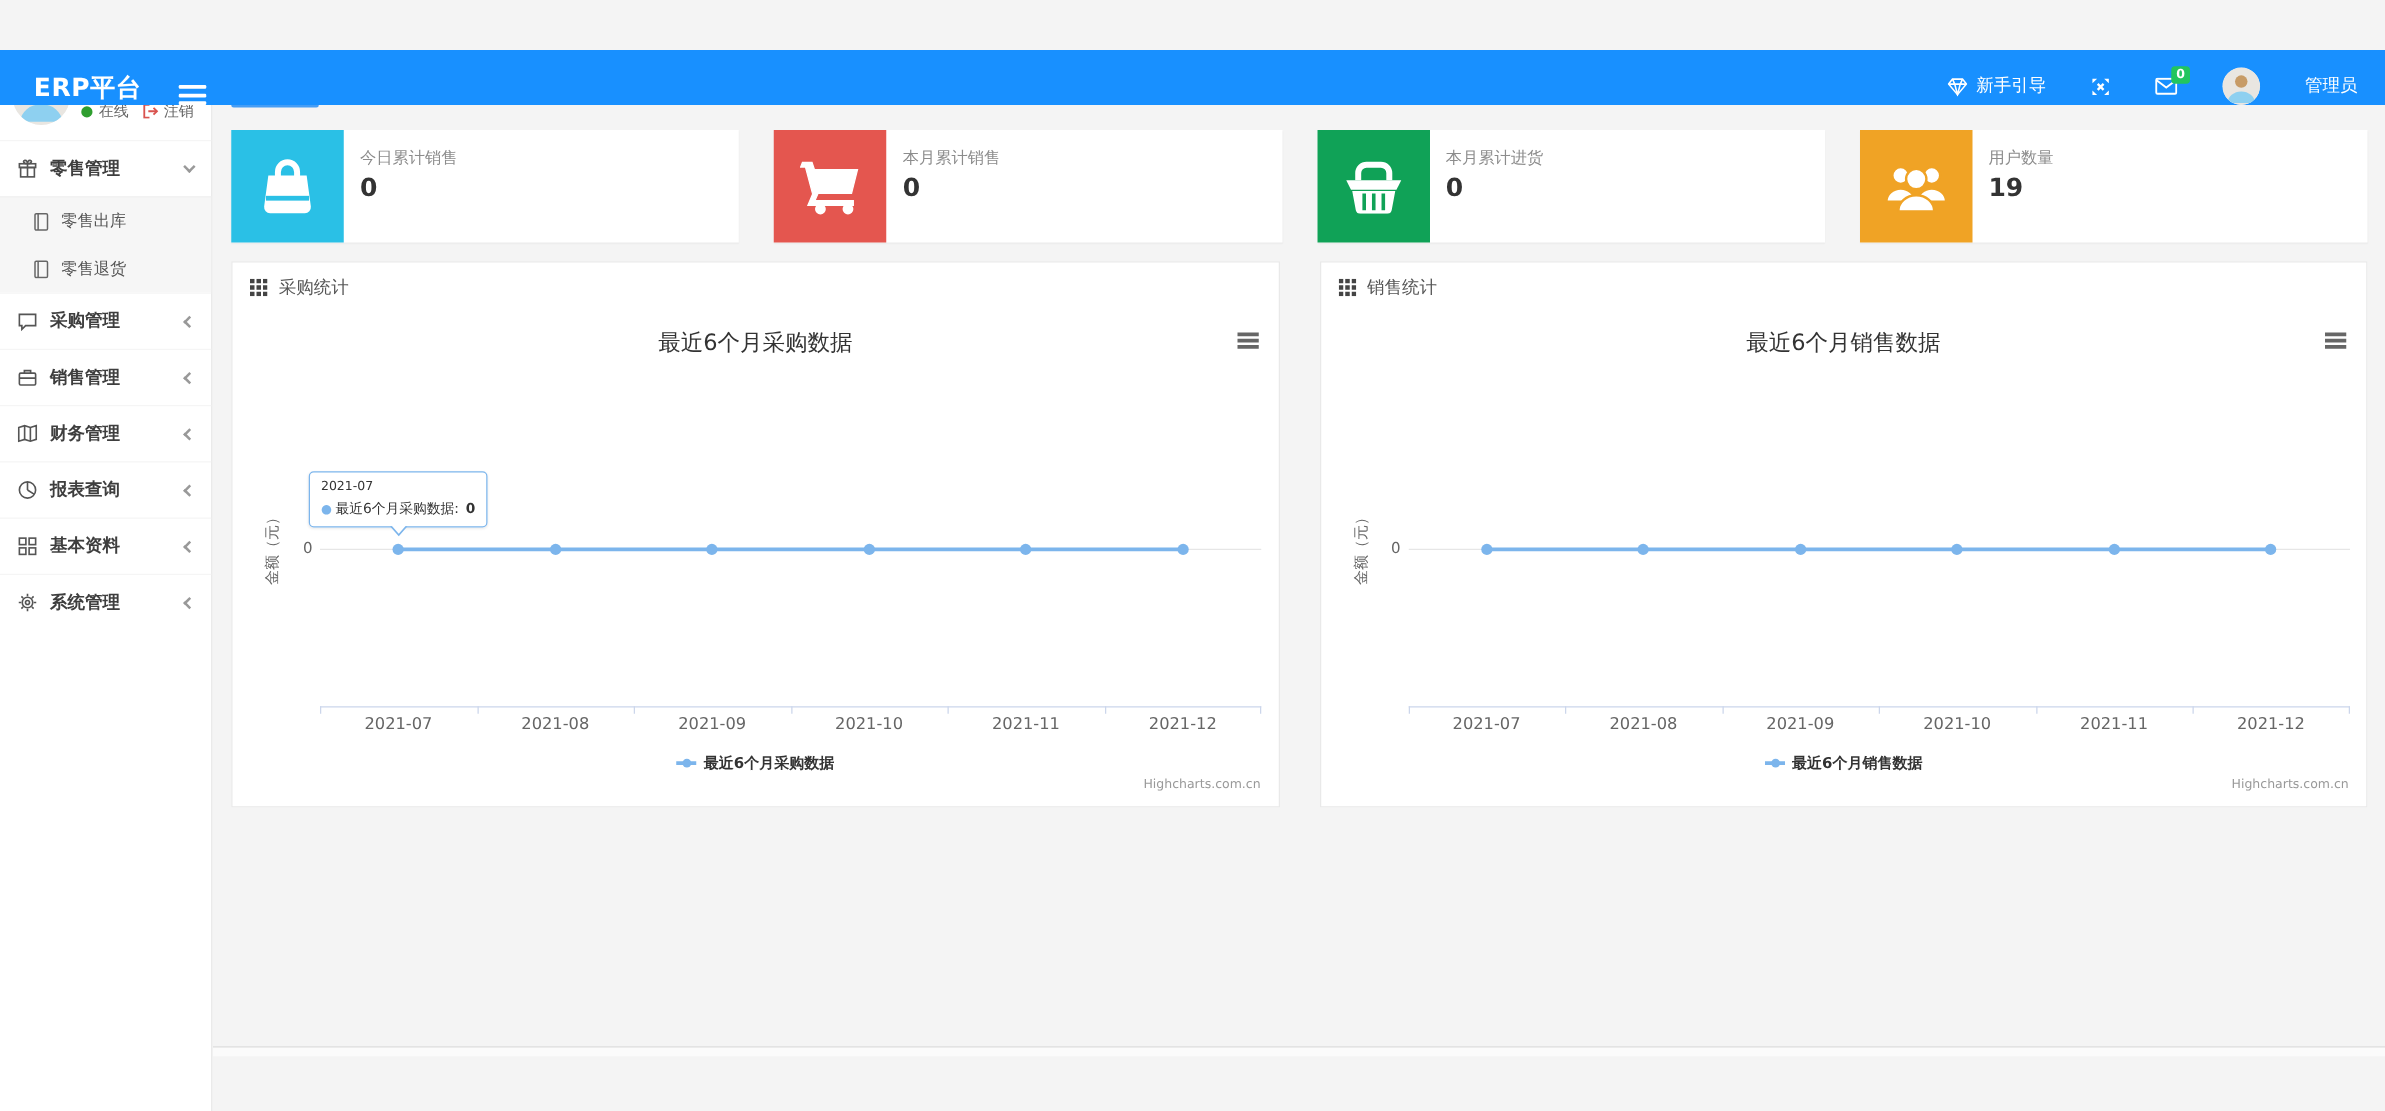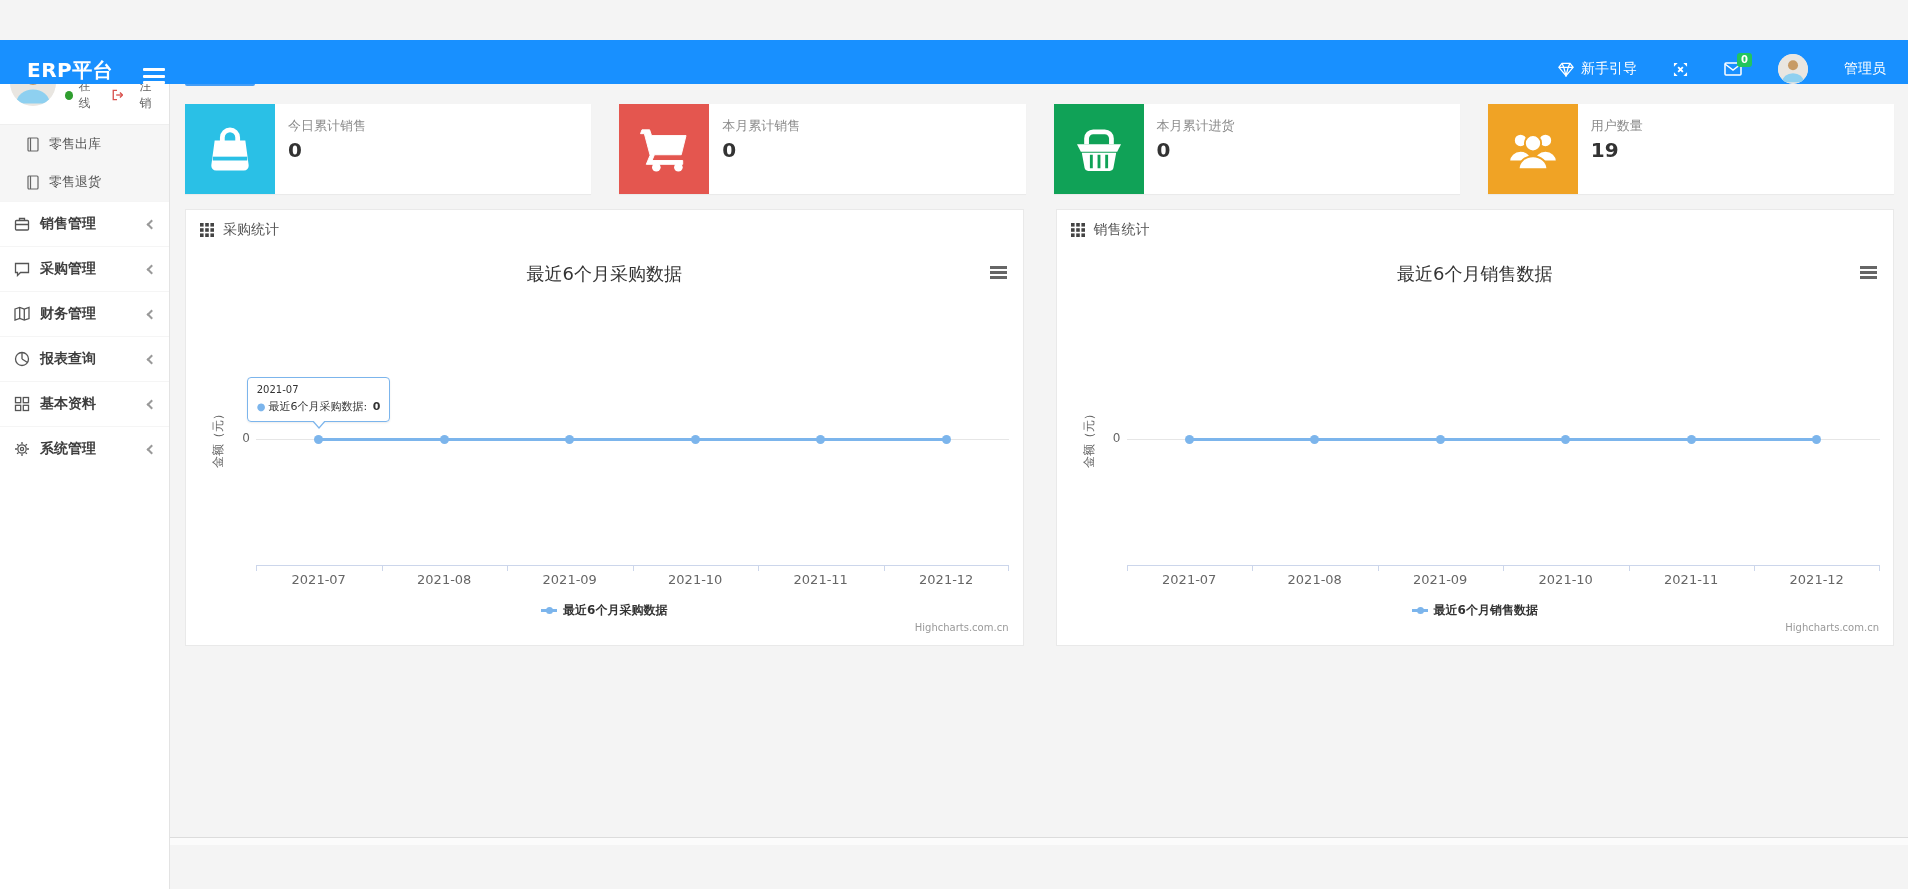--- a/index.html
+++ b/index.html
@@ -18,21 +18,21 @@
   .avatar{width:30px;height:30px;border-radius:50%;overflow:hidden;background:#eee;flex:none;cursor:pointer;}
   .tb-user{cursor:pointer;}
 
   
   .sidebar{position:fixed;top:44px;left:0;bottom:0;width:170px;background:#fff;border-right:1px solid #e3e3e3;z-index:20;}
   .user-panel{display:flex;align-items:center;padding:10px 8px 12px 10px;gap:9px;}
   .user-panel .avatar{width:46px;height:46px;}
   .user-name{font-size:14px;color:#444;margin-bottom:6px;}
   .user-status{font-size:12px;color:#666;display:flex;align-items:center;gap:5px;}
   .dot{width:9px;height:9px;border-radius:50%;background:#2f9e2f;display:inline-block;}
-  .logout{display:flex;align-items:center;gap:16px;margin-left:6px;color:#666;cursor:pointer;text-decoration:none;}
+  .logout{display:flex;align-items:center;gap:4px;margin-left:6px;color:#666;cursor:pointer;text-decoration:none;}
   .menu{list-style:none;}
   .menu-item{display:flex;align-items:center;gap:10px;padding:13px 14px;cursor:pointer;border-top:1px solid #f5f5f5;color:#333;}
   .menu-item .mi-label{flex:1;font-size:14px;font-weight:600;color:#3e3e3e;}
   .menu-item svg{flex:none;}
   .chev{width:7px;height:7px;display:inline-block;border-color:#999;border-style:solid;border-width:0;flex:none;}
   .chev.left{border-left-width:2px;border-bottom-width:2px;transform:rotate(45deg);}
   .chev.down{border-right-width:2px;border-bottom-width:2px;transform:rotate(45deg);margin-top:-3px;}
   .submenu{list-style:none;background:#f6f6f6;border-top:1px solid #efefef;}
   .submenu-item{display:flex;align-items:center;gap:9px;padding:10px 14px 10px 26px;cursor:pointer;font-size:13px;color:#555;}
 
@@ -143,51 +143,60 @@
               <path d="M5 6.5 H12"></path>
               <path d="M9.5 3.5 L12.5 6.5 L9.5 9.5" fill="none"></path>
             </svg>
           <span>注销</span>
         </a>
       </div>
     </div>
   </div>
 
   <ul class="menu">
+    <li class="menu-item">
+      <svg width="16" height="16" viewBox="0 0 16 16" fill="none" stroke="#555" stroke-width="1.3">
+          <rect x="1.5" y="4" width="13" height="3"></rect>
+          <rect x="2.5" y="7" width="11" height="7.5"></rect>
+          <path d="M8 4 V14.5 M8 4 C5 4 3.8 1.6 5.9 1.3 C7.4 1.1 8 2.8 8 4 M8 4 C11 4 12.2 1.6 10.1 1.3 C8.6 1.1 8 2.8 8 4"></path>
+        </svg>
+      <span class="mi-label">零售管理</span>
+      <i class="chev down"></i>
+    </li>
     <li>
       <ul class="submenu">
         <li class="submenu-item">
           <svg width="14" height="15" viewBox="0 0 14 15" fill="none" stroke="#666" stroke-width="1.2">
               <rect x="2" y="1" width="10" height="13" rx="1"></rect>
               <path d="M4.5 1 V14"></path>
             </svg>
           <span>零售出库</span>
         </li>
         <li class="submenu-item">
           <svg width="14" height="15" viewBox="0 0 14 15" fill="none" stroke="#666" stroke-width="1.2">
               <rect x="2" y="1" width="10" height="13" rx="1"></rect>
               <path d="M4.5 1 V14"></path>
             </svg>
           <span>零售退货</span>
         </li>
       </ul>
     </li>
     <li class="menu-item">
       <svg width="16" height="16" viewBox="0 0 16 16" fill="none" stroke="#555" stroke-width="1.3">
+          <path d="M1.5 2.5 h13 v9 h-8 l-3 3 v-3 h-2 z"></path>
+        </svg>
+      <span class="mi-label">采购管理</span>
+      <i class="chev left"></i>
+    </li>
+    <li class="menu-item">
+      <svg width="16" height="16" viewBox="0 0 16 16" fill="none" stroke="#555" stroke-width="1.3">
           <rect x="1.5" y="4.5" width="13" height="9.5" rx="1"></rect>
           <path d="M5.5 4.5 V2.5 h5 v2 M1.5 8.5 h13"></path>
         </svg>
       <span class="mi-label">销售管理</span>
-      <i class="chev left"></i>
-    </li>
-    <li class="menu-item">
-      <svg width="16" height="16" viewBox="0 0 16 16" fill="none" stroke="#555" stroke-width="1.3">
-          <path d="M1.5 2.5 h13 v9 h-8 l-3 3 v-3 h-2 z"></path>
-        </svg>
-      <span class="mi-label">采购管理</span>
       <i class="chev left"></i>
     </li>
     <li class="menu-item">
       <svg width="16" height="16" viewBox="0 0 16 16" fill="none" stroke="#555" stroke-width="1.3">
           <path d="M1 3 L5.7 1.5 L10.3 3 L15 1.5 V12.5 L10.3 14 L5.7 12.5 L1 14 Z"></path>
           <path d="M5.7 1.5 V12.5 M10.3 3 V14"></path>
         </svg>
       <span class="mi-label">财务管理</span>
       <i class="chev left"></i>
     </li>

